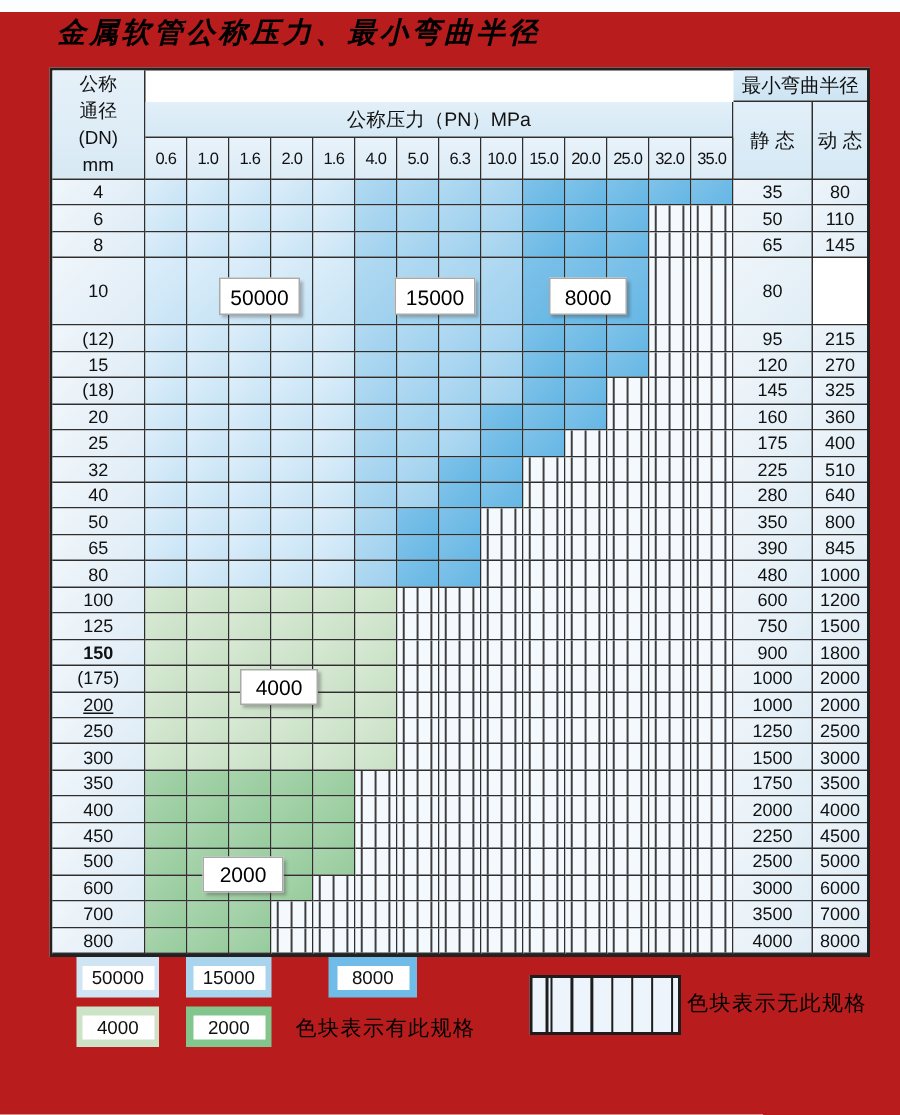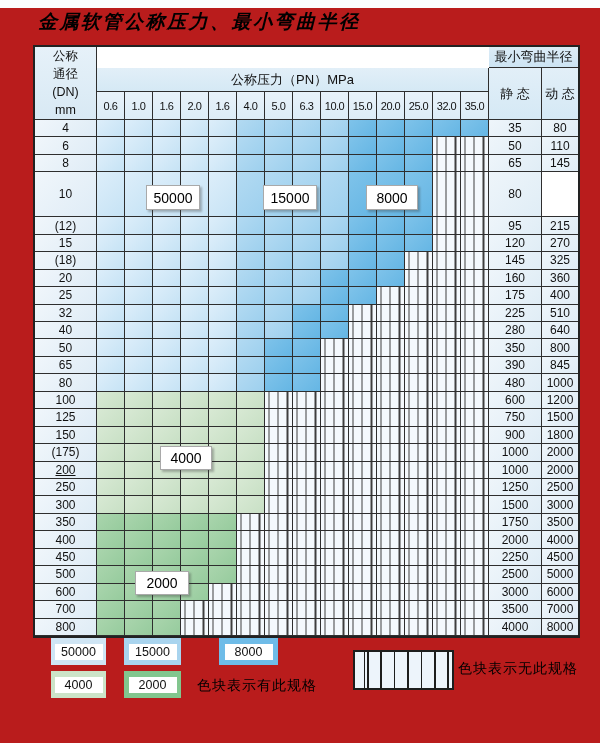--- a/index.html
+++ b/index.html
@@ -327,21 +327,21 @@
       <div class="cell zX" style="grid-column:8;grid-row:19;"></div>
       <div class="cell zX" style="grid-column:9;grid-row:19;"></div>
       <div class="cell zX" style="grid-column:10;grid-row:19;"></div>
       <div class="cell zX" style="grid-column:11;grid-row:19;"></div>
       <div class="cell zX" style="grid-column:12;grid-row:19;"></div>
       <div class="cell zX" style="grid-column:13;grid-row:19;"></div>
       <div class="cell zX" style="grid-column:14;grid-row:19;"></div>
       <div class="cell zX" style="grid-column:15;grid-row:19;"></div>
       <div class="cell num" style="grid-column:16;grid-row:19;">750</div>
       <div class="cell num" style="grid-column:17;grid-row:19;border-right:none;">1500</div>
-      <div class="cell lab" style="grid-column:1;grid-row:20;">150</div>
+      <div class="cell lab" style="grid-column:1;grid-row:20;font-weight:bold;">150</div>
       <div class="cell zG" style="grid-column:2;grid-row:20;"></div>
       <div class="cell zG" style="grid-column:3;grid-row:20;"></div>
       <div class="cell zG" style="grid-column:4;grid-row:20;"></div>
       <div class="cell zG" style="grid-column:5;grid-row:20;"></div>
       <div class="cell zG" style="grid-column:6;grid-row:20;"></div>
       <div class="cell zG" style="grid-column:7;grid-row:20;"></div>
       <div class="cell zX" style="grid-column:8;grid-row:20;"></div>
       <div class="cell zX" style="grid-column:9;grid-row:20;"></div>
       <div class="cell zX" style="grid-column:10;grid-row:20;"></div>
       <div class="cell zX" style="grid-column:11;grid-row:20;"></div>

